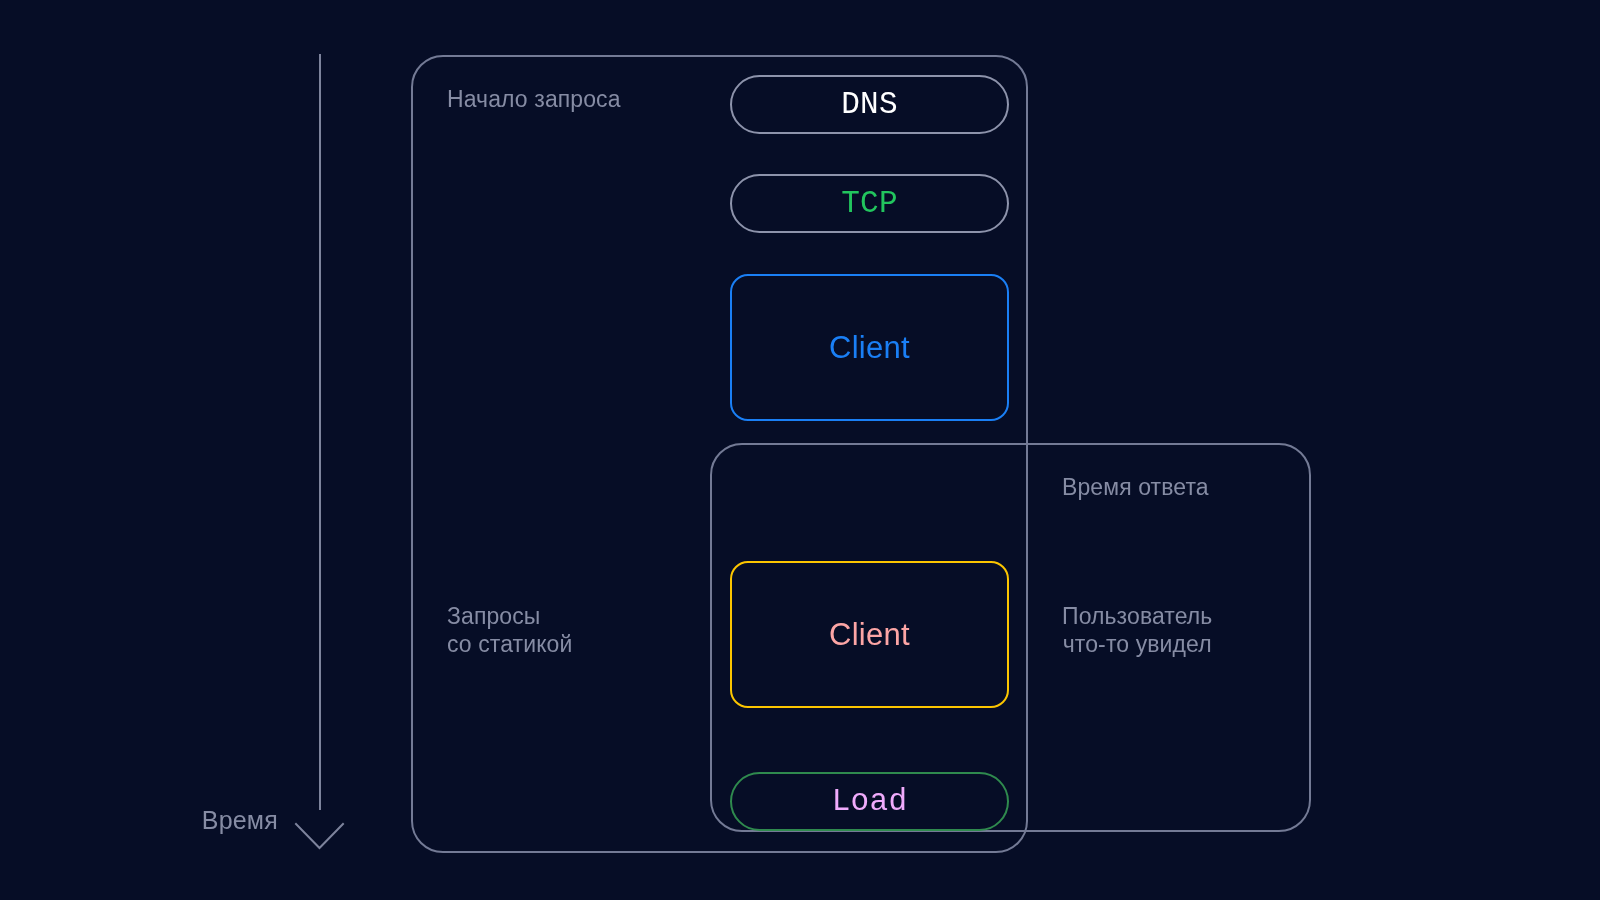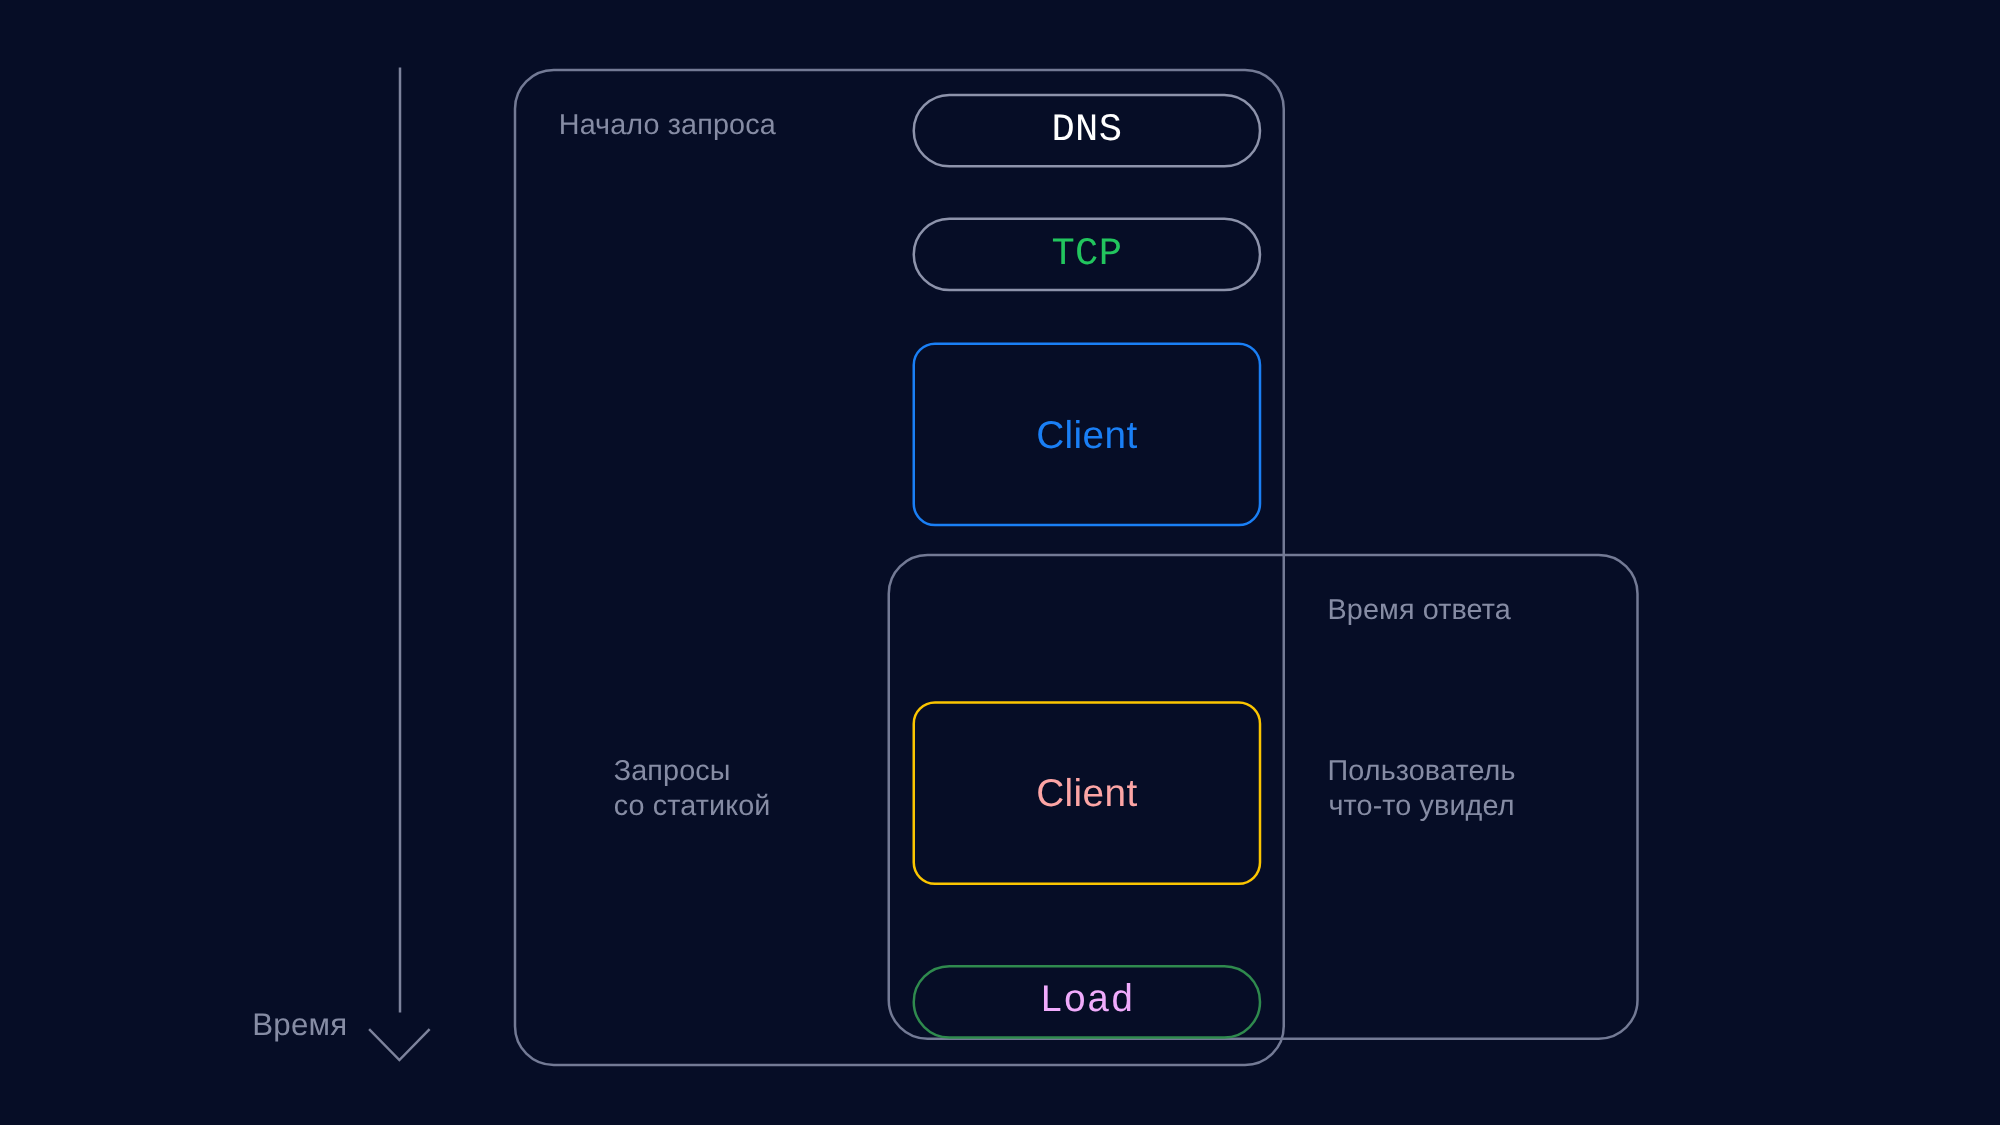--- a/index.html
+++ b/index.html
@@ -53,21 +53,21 @@
   
   .annotation {
     position: absolute;
     font-size: 23px;
     line-height: 1.2;
     color: #868ca4;
     white-space: pre-line;
     letter-spacing: .1px;
   }
   #annotation-request-start { left: 447px; top: 86px; }
-  #annotation-static-requests { left: 447px; top: 603px; margin-left: 44px; }
+  #annotation-static-requests { left: 447px; top: 603px; }
   #annotation-response-start { left: 1062px; top: 474px; }
   #annotation-user-saw { left: 1062px; top: 603px; text-align: center; }
 
   
   .stage-box {
     position: absolute;
     left: 730px;
     width: 279px;
     box-sizing: border-box;
     border: 2px solid;

